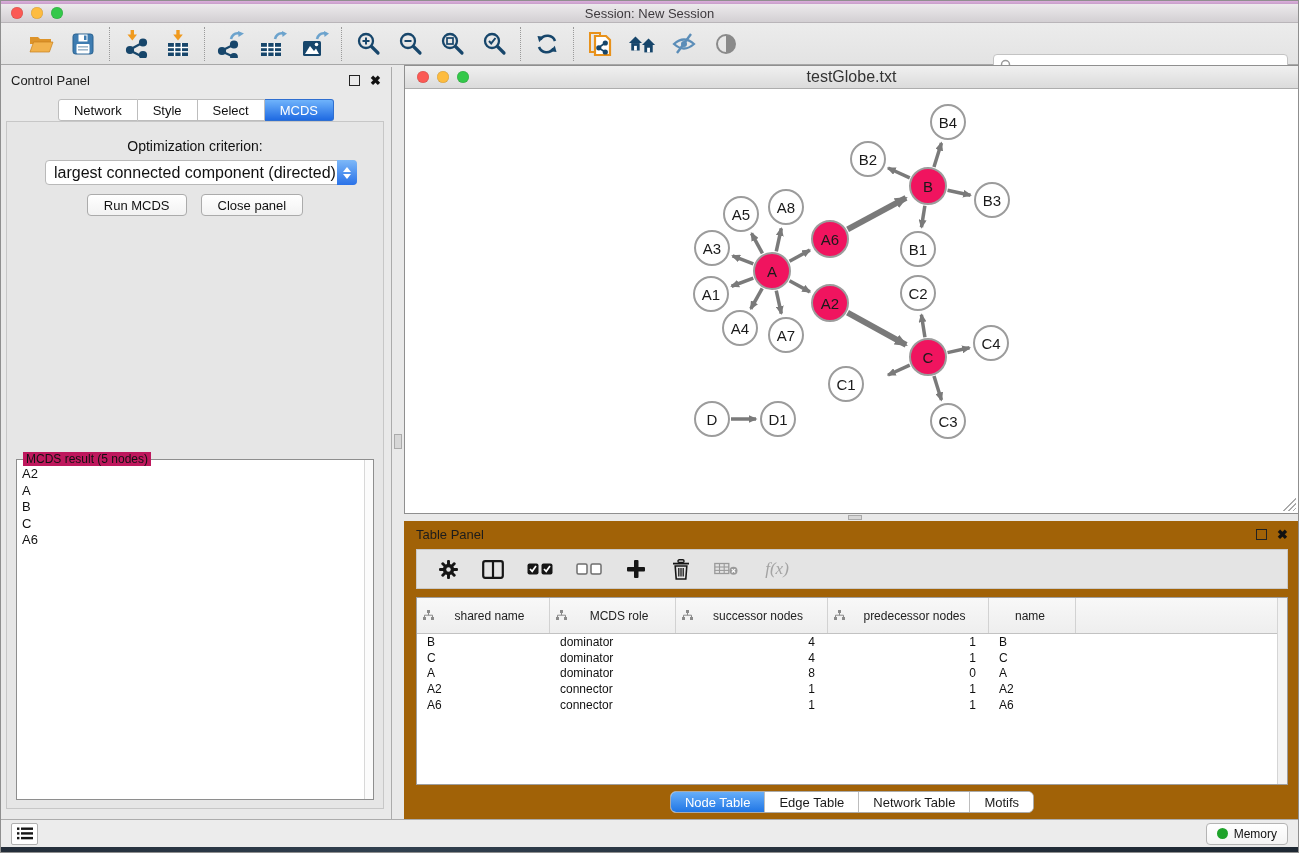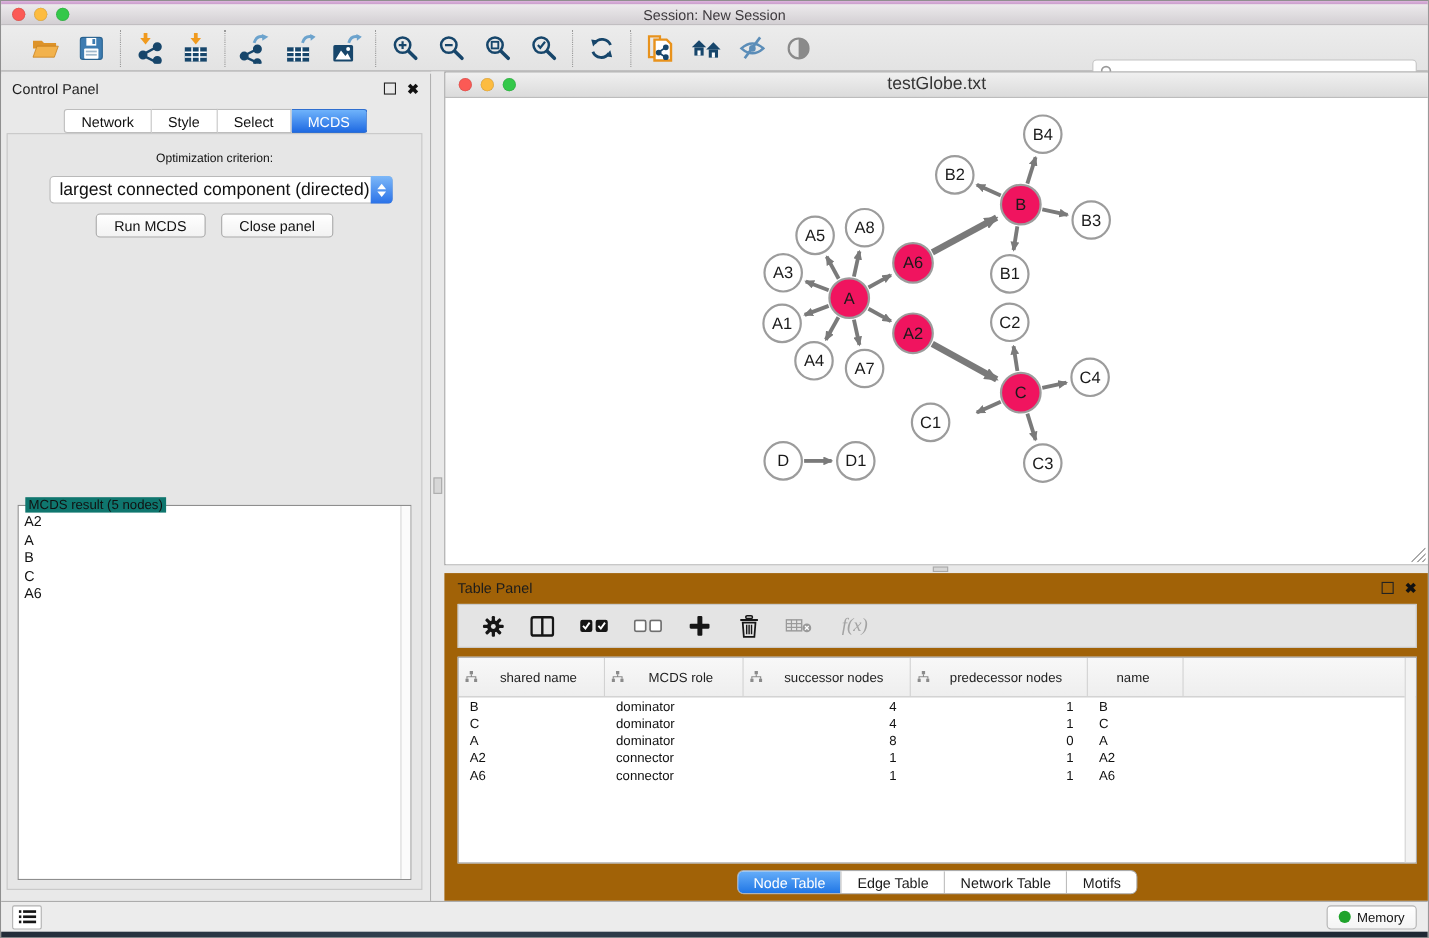--- a/index.html
+++ b/index.html
@@ -38,36 +38,36 @@
   .float-btn { width:11px; height:11px; border:1.5px solid #222; margin-right:10px; }
   .close-btn { font-size:13px; color:#111; font-weight:bold; line-height:11px; }
   .cp-tabs { position:absolute; left:0; right:0; top:32px; display:flex; justify-content:center; z-index:2; }
   .cp-tab { height:22px; padding:0 15px; background:#fff; border:1px solid #bdbdbd; border-left-width:0;
     font-size:13px; color:#111; display:flex; align-items:center; }
   .cp-tab:first-child { border-left-width:1px; border-radius:3px 0 0 3px; }
   .cp-tab:last-child { border-radius:0 3px 3px 0; }
   .cp-tab.active { background:linear-gradient(#6fb3fb,#1f6ae2); border-color:#2f6fd0; color:#fff; }
   .cp-body { position:absolute; left:5px; right:7px; top:54px; bottom:12px;
     background:#E6E6E6; border:1px solid #c7c7c7; }
-  .opt-label { text-align:center; margin-top:16px; font-size:11px; color:#111; }
+  .opt-label { text-align:center; margin-top:16px; font-size:14px; color:#111; }
   .dropdown { position:absolute; left:38px; right:26px; top:38px; height:25px; background:#fff;
     border:1px solid #b9b9b9; border-radius:4px; display:flex; align-items:center; }
   .dropdown .dd-text { flex:1; font-size:16px; color:#111; padding-left:8px; white-space:nowrap; overflow:hidden; }
   .dd-stepper { width:20px; height:25px; margin-right:-1px; border-radius:0 4px 4px 0;
     background:linear-gradient(#7db8f8,#2a72e8); display:flex; flex-direction:column;
     align-items:center; justify-content:center; gap:2px; }
   .dd-up { width:0; height:0; border-left:4px solid transparent; border-right:4px solid transparent; border-bottom:5px solid #fff; }
   .dd-down { width:0; height:0; border-left:4px solid transparent; border-right:4px solid transparent; border-top:5px solid #fff; }
   .cp-buttons { position:absolute; left:0; right:0; top:72px; display:flex; justify-content:center; gap:14px; }
   .btn { height:22px; padding:0 16px; background:linear-gradient(#ffffff,#f2f2f2);
     border:1px solid #ababab; border-radius:4px; font-size:13px; color:#111;
     display:flex; align-items:center; }
   .mcds-fieldset { position:absolute; left:9px; right:9px; top:337px; bottom:8px;
     border:1px solid #8e8e8e; background:#fff; }
-  .mcds-legend { position:absolute; top:-8px; left:6px; background:#0f766e; padding:0 3px;
+  .mcds-legend { position:absolute; top:-8px; left:6px; background:#be185d; padding:0 3px;
     font-size:12px; color:#111; }
   .mcds-list { position:absolute; inset:0; padding:6px 0 0 5px; overflow:hidden; }
   .mcds-item { font-size:13px; color:#111; line-height:16.5px; }
   .mcds-scroll { position:absolute; right:0; top:0; bottom:0; width:9px; background:#FBFBFB; border-left:1px solid #d8d8d8; }
   .v-splitter { position:absolute; left:391px; top:64px; width:12px; height:754px; background:#E9E9E9; }
   .v-grip { position:absolute; left:2px; top:369px; width:8px; height:15px; background:#d7d7d7; border:1px solid #aaa; }
   
   .net-window { position:absolute; left:403px; top:64px; width:895px; height:449px;
     background:#fff; border:1px solid #8f8f8f; }
   .net-titlebar { height:23px; background:linear-gradient(#F0F0F0,#DBDBDB);

